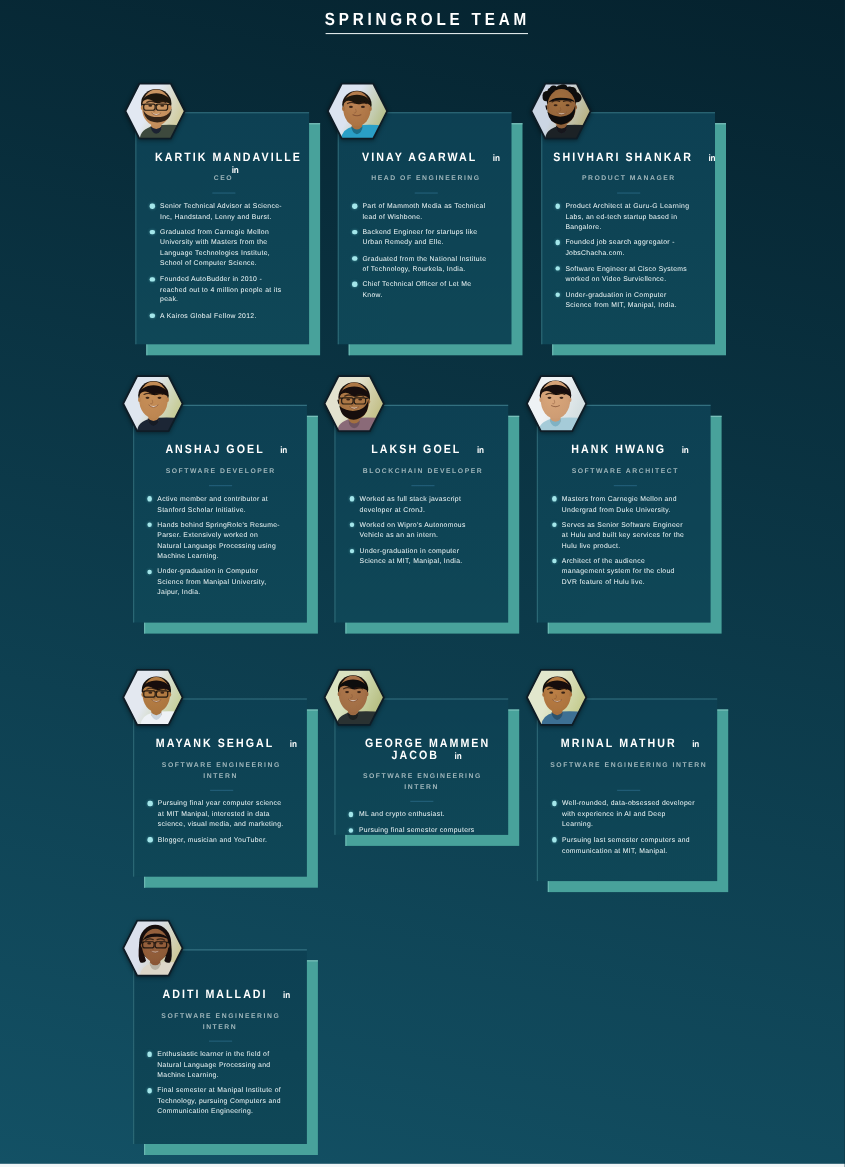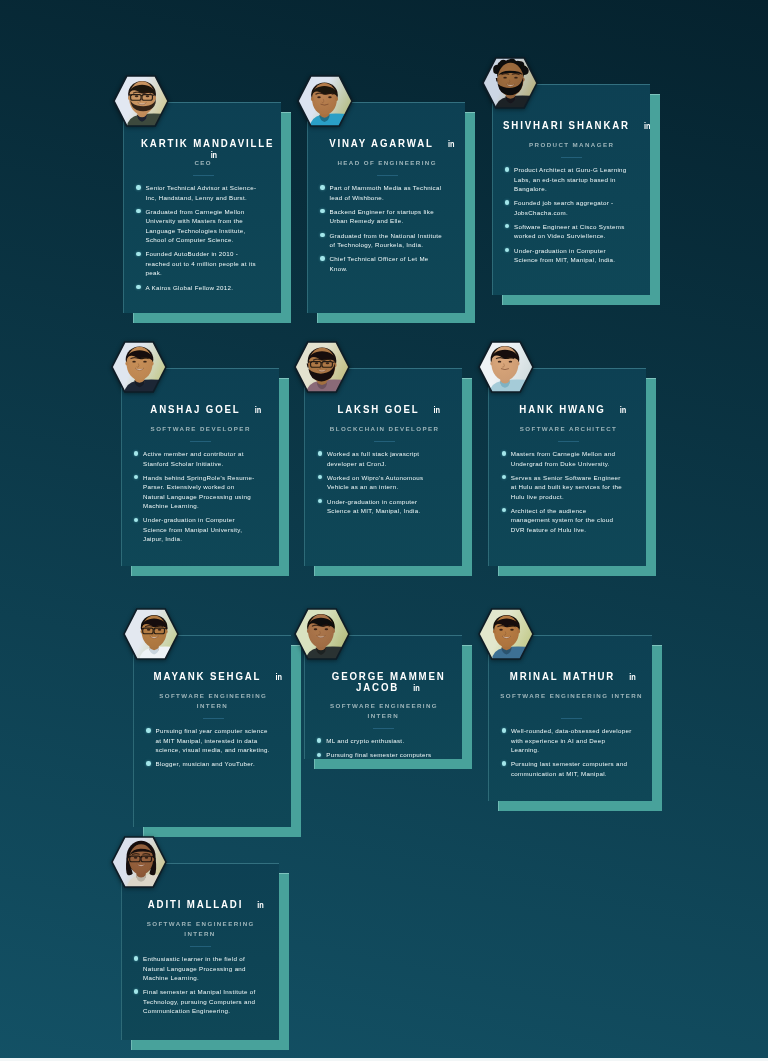--- a/index.html
+++ b/index.html
@@ -87,20 +87,24 @@
     width:4.4px; height:4.4px; border-radius:50%;
     background:#a3e6ea;
     box-shadow:0 0 2.5px rgba(120,215,220,0.55);
   }
 </style>
 </head>
 <body>
 
 <div id="page">
   <div class="bg"></div>
+  <div class="title-wrap">
+    <h1 class="title"><span>SPRINGROLE TEAM</span></h1>
+    <div class="title-rule"></div>
+  </div>
   <div id="grid">
       <div class="card-wrap" style="left: 123px; top: 102px; width: 158px; height: 211px;">
         <div class="shadow"></div>
        <div class="card">
          <div class="card-inner">
            <div class="name" style="top: 35.2px;"><span>KARTIK MANDAVILLE</span><span class="li">in</span></div>
            <div class="role" style="top: 54.8px;">CEO</div>
            <div class="divider" style="top: 71.6px;"></div>
            <ul class="bullets" style="top: 80.2px;">
               <li><span class="dot"></span><span>Senior Technical Advisor at Science-Inc, Handstand, Lenny and Burst.</span></li>
@@ -217,21 +221,21 @@
       <ellipse cx="42.5" cy="43.5" rx="3.4" ry="1.9" fill="#2b1a11" opacity="0.9"></ellipse>
       <ellipse cx="63.5" cy="43.5" rx="3.4" ry="1.9" fill="#2b1a11" opacity="0.9"></ellipse>
       <path d="M50.6,47 q2.4,5 0,7 q-2.4,1 -3,-0.6" stroke="#7a4a2c" stroke-width="1.5" fill="none" opacity="0.45"></path>
       <path d="M46,57.5 q7,3.6 14,0" stroke="#6e3f28" stroke-width="1.8" fill="none" opacity="0.65" stroke-linecap="round"></path>
 
     </g>
   </g>
   <polygon points="2,51 26.5,2 81.5,2 106,51 81.5,100 26.5,100" fill="none" stroke="#0e1c26" stroke-width="3.2"></polygon>
  </svg></div>
       </div>
-      <div class="card-wrap" style="left: 491.5px; top: 84px; width: 158px; height: 211px;">
+      <div class="card-wrap" style="left: 491.5px; top: 102px; width: 158px; height: 211px;">
         <div class="shadow"></div>
        <div class="card">
          <div class="card-inner">
            <div class="name" style="top: 35.2px;"><span>SHIVHARI SHANKAR</span><span class="li">in</span></div>
            <div class="role" style="top: 54.8px;">PRODUCT MANAGER</div>
            <div class="divider" style="top: 71.6px;"></div>
            <ul class="bullets" style="top: 80.2px;">
               <li><span class="dot"></span><span>Product Architect at Guru-G Learning Labs, an ed-tech startup based in Bangalore.</span></li>
               <li><span class="dot"></span><span>Founded job search aggregator - JobsChacha.com.</span></li>
               <li><span class="dot"></span><span>Software Engineer at Cisco Systems worked on Video Surviellence.</span></li>
@@ -481,21 +485,21 @@
       <ellipse cx="41.5" cy="40.5" rx="3.4" ry="1.9" fill="#2b1a11" opacity="0.9"></ellipse>
       <ellipse cx="62.5" cy="40.5" rx="3.4" ry="1.9" fill="#2b1a11" opacity="0.9"></ellipse>
       <path d="M49.6,44 q2.4,5 0,7 q-2.4,1 -3,-0.6" stroke="#7a4a2c" stroke-width="1.5" fill="none" opacity="0.45"></path>
       <path d="M45,54.5 q7,3.6 14,0" stroke="#6e3f28" stroke-width="1.8" fill="none" opacity="0.65" stroke-linecap="round"></path>
 
     </g>
   </g>
   <polygon points="2,51 26.5,2 81.5,2 106,51 81.5,100 26.5,100" fill="none" stroke="#0e1c26" stroke-width="3.2"></polygon>
  </svg></div>
       </div>
-      <div class="card-wrap" style="left: 133px; top: 635px; width: 158px; height: 192px;">
+      <div class="card-wrap" style="left: 121px; top: 635px; width: 158px; height: 162px;">
         <div class="shadow"></div>
        <div class="card">
          <div class="card-inner">
            <div class="name" style="top: 35.2px;"><span>MAYANK SEHGAL</span><span class="li">in</span></div>
            <div class="role" style="top: 54.8px;">SOFTWARE ENGINEERING INTERN</div>
            <div class="divider" style="top: 81.6px;"></div>
            <ul class="bullets" style="top: 90.2px;">
               <li><span class="dot"></span><span>Pursuing final year computer science at MIT Manipal, interested in data science, visual media, and marketing.</span></li>
               <li><span class="dot"></span><span>Blogger, musician and YouTuber.</span></li>
             </ul>

